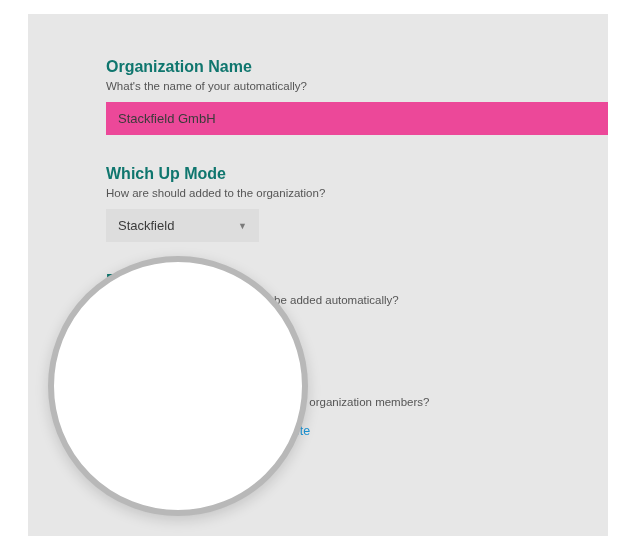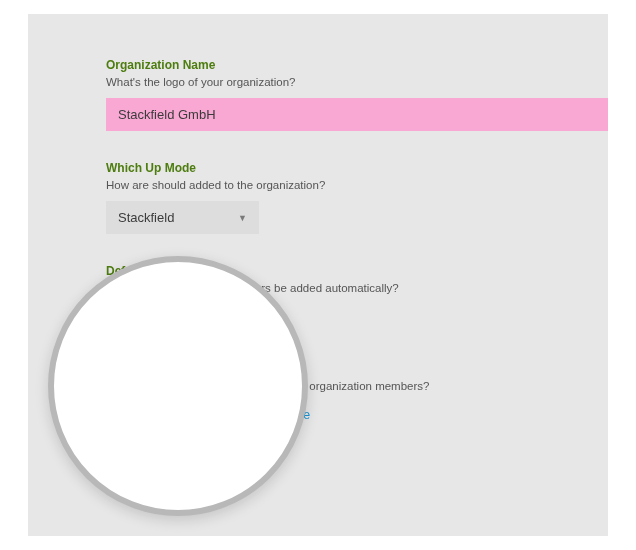--- a/index.html
+++ b/index.html
@@ -21,34 +21,34 @@
       top: 14px;
       right: 28px;
       bottom: 14px;
       background: #e7e7e7;
       padding: 44px 0 0 78px;
     }
     .section {
       margin-bottom: 30px;
     }
     .section-title {
-      font-size: 12px;
+      font-size: 16px;
       font-weight: 700;
-      color: #4d7c0f;
+      color: #0f766e;
       margin-bottom: 4px;
     }
     .section-desc {
       font-size: 11.5px;
       color: #555;
       margin-bottom: 10px;
     }
     .text-input {
       width: 100%;
       height: 33px;
-      background: #f9a8d4;
+      background: #ec4899;
       border: none;
       padding: 0 12px;
       font-size: 13px;
       color: #3b3b3b;
       font-weight: 500;
       outline: none;
     }
     .select-wrap {
       width: 153px;
       height: 33px;
@@ -112,21 +112,21 @@
       z-index: 5;
     }
   </style>
 </head>
 <body>
 
 <div class="panel">
 
   <div class="section">
     <div class="section-title">Organization Name</div>
-    <div class="section-desc">What's the logo of your organization?</div>
+    <div class="section-desc">What's the name of your automatically?</div>
     <input class="text-input" type="text" value="Stackfield GmbH" style="">
   </div>
 
   <div class="section">
     <div class="section-title">Which Up Mode</div>
     <div class="section-desc">How are should added to the organization?</div>
     <div class="select-wrap">
       <span>Stackfield</span>
       <span class="caret">▼</span>
     </div>

